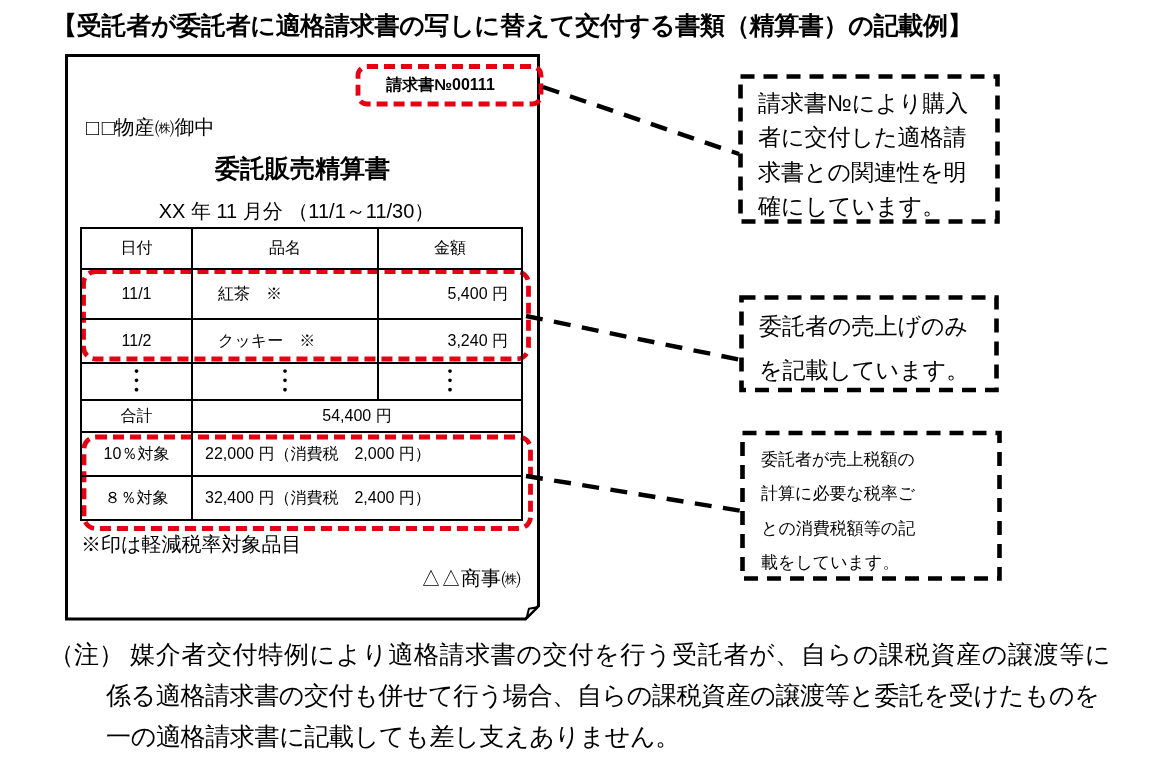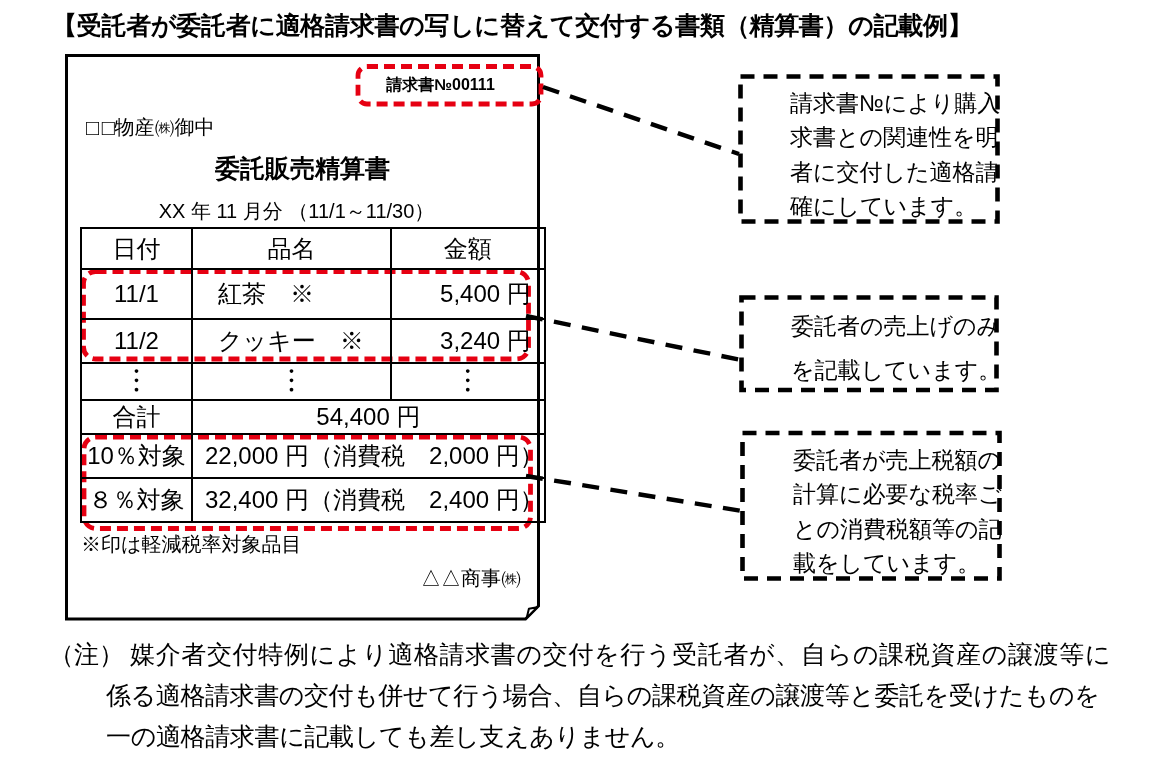--- a/index.html
+++ b/index.html
@@ -23,36 +23,36 @@
   #addressee{left:86px;top:114px;font-size:20px;line-height:26px;white-space:nowrap;}
   #addressee .sq{font-size:22px;letter-spacing:2.5px;margin-right:-3px;vertical-align:-1px;}
   #doc-title{left:66px;top:152px;width:473px;text-align:center;font-size:25px;font-weight:bold;line-height:32px;white-space:nowrap;}
   #period{left:66px;top:198px;width:461px;text-align:center;font-size:20px;line-height:26px;white-space:nowrap;}
 
   table#main-table{
     position:absolute;left:80px;top:227px;z-index:2;
     border-collapse:collapse;table-layout:fixed;
   }
   #main-table td{
-    border:2px solid #000;font-size:24px;padding:0;
+    border:2px solid #000;font-size:16px;padding:0;
     text-align:center;vertical-align:middle;white-space:nowrap;
   }
   #main-table td.item{text-align:left;padding-left:25px;}
   #main-table td.money{text-align:right;padding-right:13px;}
   #main-table td.taxval{text-align:left;padding-left:12px;}
   #main-table td.dots{font-size:28px;line-height:28px;}
 
   #footnote{left:81px;top:531px;font-size:20px;line-height:26px;white-space:nowrap;}
   #company{right:652px;top:565px;font-size:20px;line-height:26px;white-space:nowrap;}
 
-  .callout{z-index:2;margin-left:32px;}
+  .callout{z-index:2;}
   .callout .cline{white-space:nowrap;}
   #callout-1{left:758px;top:86px;font-size:23px;line-height:34.4px;}
   #callout-2{left:759px;top:305px;font-size:23px;line-height:43.5px;}
-  #callout-3{left:761px;top:443px;font-size:23px;line-height:34.4px;}
+  #callout-3{left:761px;top:443px;font-size:17px;line-height:34.4px;}
 
   .note-line{position:absolute;font-size:25px;line-height:30px;white-space:nowrap;z-index:2;}
   #note-1{left:49px;top:639px;}
   #note-1 .nbody{margin-left:6px;letter-spacing:0.65px;}
   #note-2{left:106px;top:680px;letter-spacing:-0.4px;}
   #note-3{left:106px;top:721px;letter-spacing:-0.35px;}
 </style>
 </head>
 <body>
 
@@ -123,22 +123,22 @@
     <td colspan="2" class="taxval">32,400 円（消費税　2,400 円）</td>
   </tr>
 </tbody>
   </table>
 
 <div id="footnote" class="abs doc-text">※印は軽減税率対象品目</div>
 <div id="company" class="abs doc-text">△△商事㈱</div>
 
 <div id="callout-1" class="abs callout">
   <div class="cline">請求書№により購入</div>
+  <div class="cline">者に交付した適格請</div>
   <div class="cline">求書との関連性を明</div>
-  <div class="cline">者に交付した適格請</div>
   <div class="cline">確にしています。</div>
 </div>
 <div id="callout-2" class="abs callout">
   <div class="cline">委託者の売上げのみ</div>
   <div class="cline">を記載しています。</div>
 </div>
 <div id="callout-3" class="abs callout">
   <div class="cline">委託者が売上税額の</div>
   <div class="cline">計算に必要な税率ご</div>
   <div class="cline">との消費税額等の記</div>

